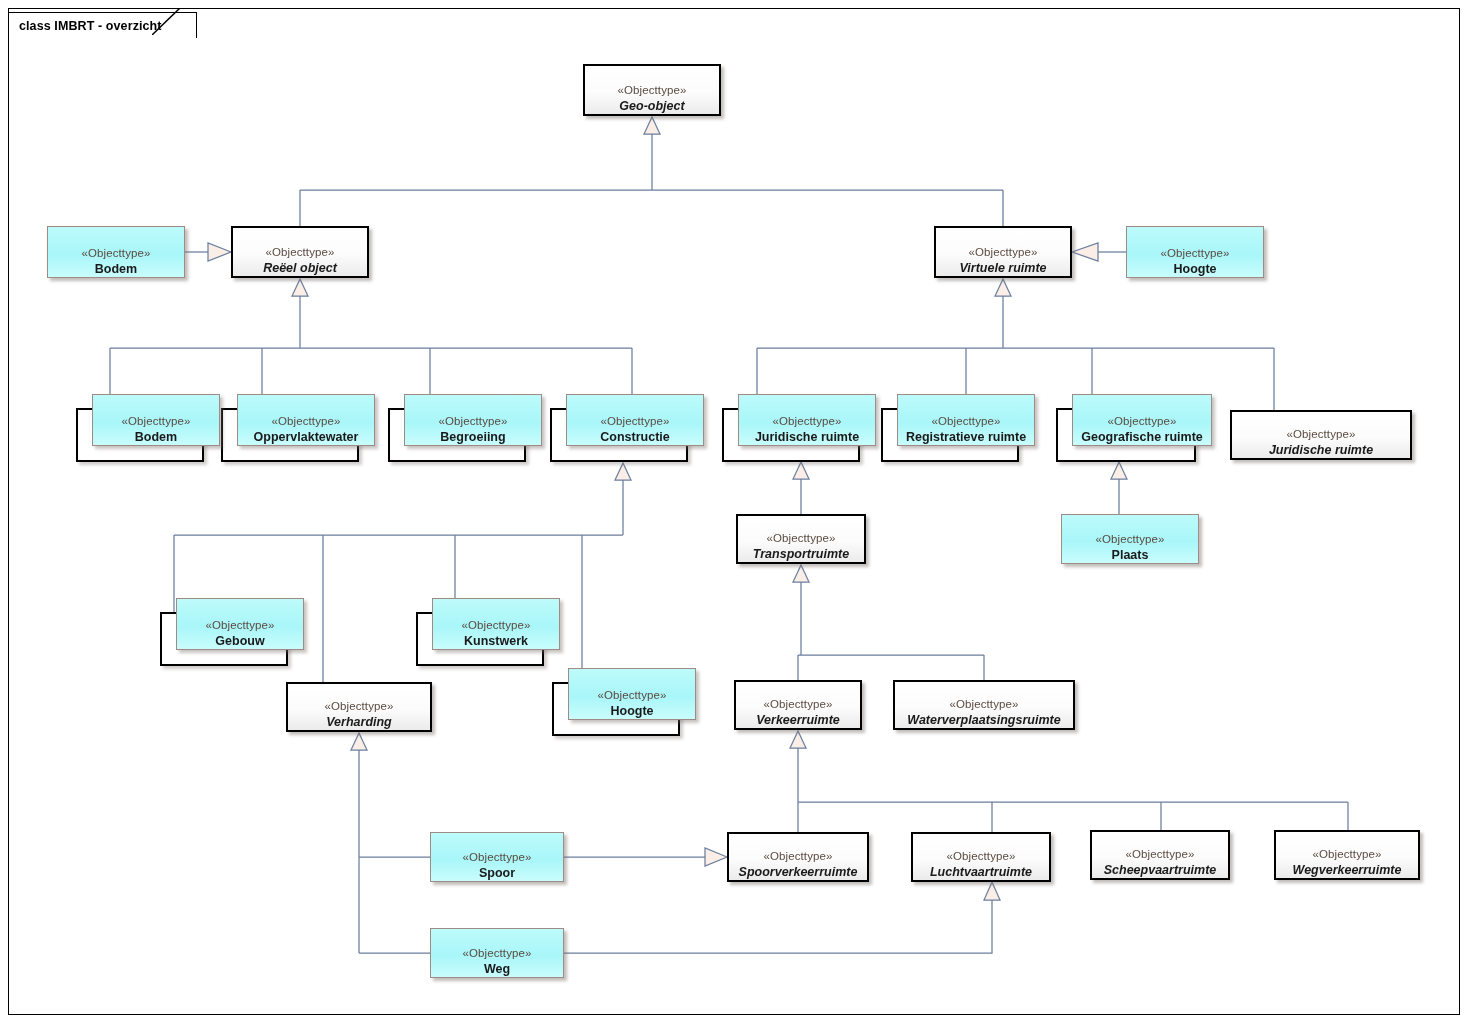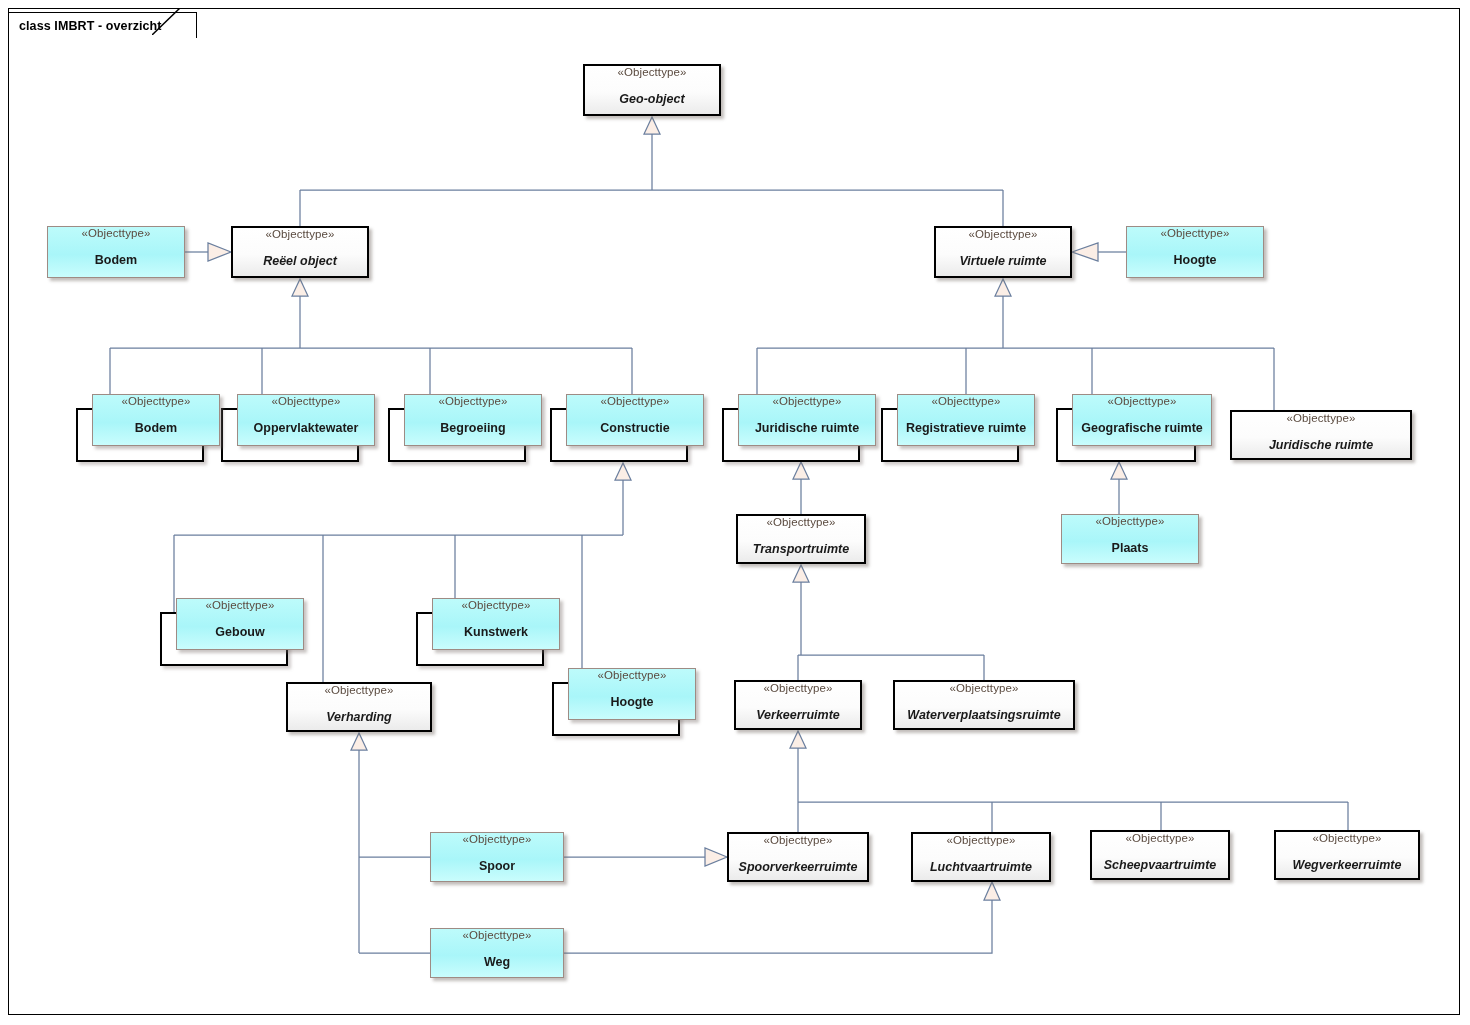--- a/index.html
+++ b/index.html
@@ -16,24 +16,24 @@
   #tab-slant{position:absolute;left:152px;top:8px;width:30px;height:27px;z-index:7;}
   #tab-mask{position:absolute;left:9px;top:32px;width:142px;height:3px;background:#fff;z-index:8;}
 
   
   #wires{position:absolute;left:0;top:0;width:1470px;height:1025px;z-index:2;}
   .wire{stroke:#6b7f9e;stroke-width:1.25;fill:none;}
   .arrowhead{fill:#fbeee6;stroke:#6b7f9e;stroke-width:1.25;}
 
   
   .cls{position:absolute;z-index:4;box-sizing:border-box;
-       display:flex;flex-direction:column;align-items:center;justify-content:flex-start;
+       display:flex;flex-direction:column;align-items:center;justify-content:flex-end;
        text-align:center;line-height:1.18;}
   .cls .st{font-size:11.5px;color:#5a4a3f;letter-spacing:.1px;}
-  .cls .nm{font-size:12.5px;color:#1a1a1a;margin-top:12px;}
+  .cls .nm{font-size:12.5px;color:#1a1a1a;margin-top:2px;}
 
   
   .concrete{background:linear-gradient(180deg,#bdfbfb 0%,#a9f6f9 55%,#c9fdfd 100%);
             border:1.2px solid #9e8b84;}
   .concrete .nm{font-weight:bold;}
 
   
   .abstract{background:linear-gradient(180deg,#ffffff 0%,#fcfcfc 55%,#ebebeb 100%);
             border:2px solid #000;}
   .abstract .nm{font-weight:bold;font-style:italic;}

